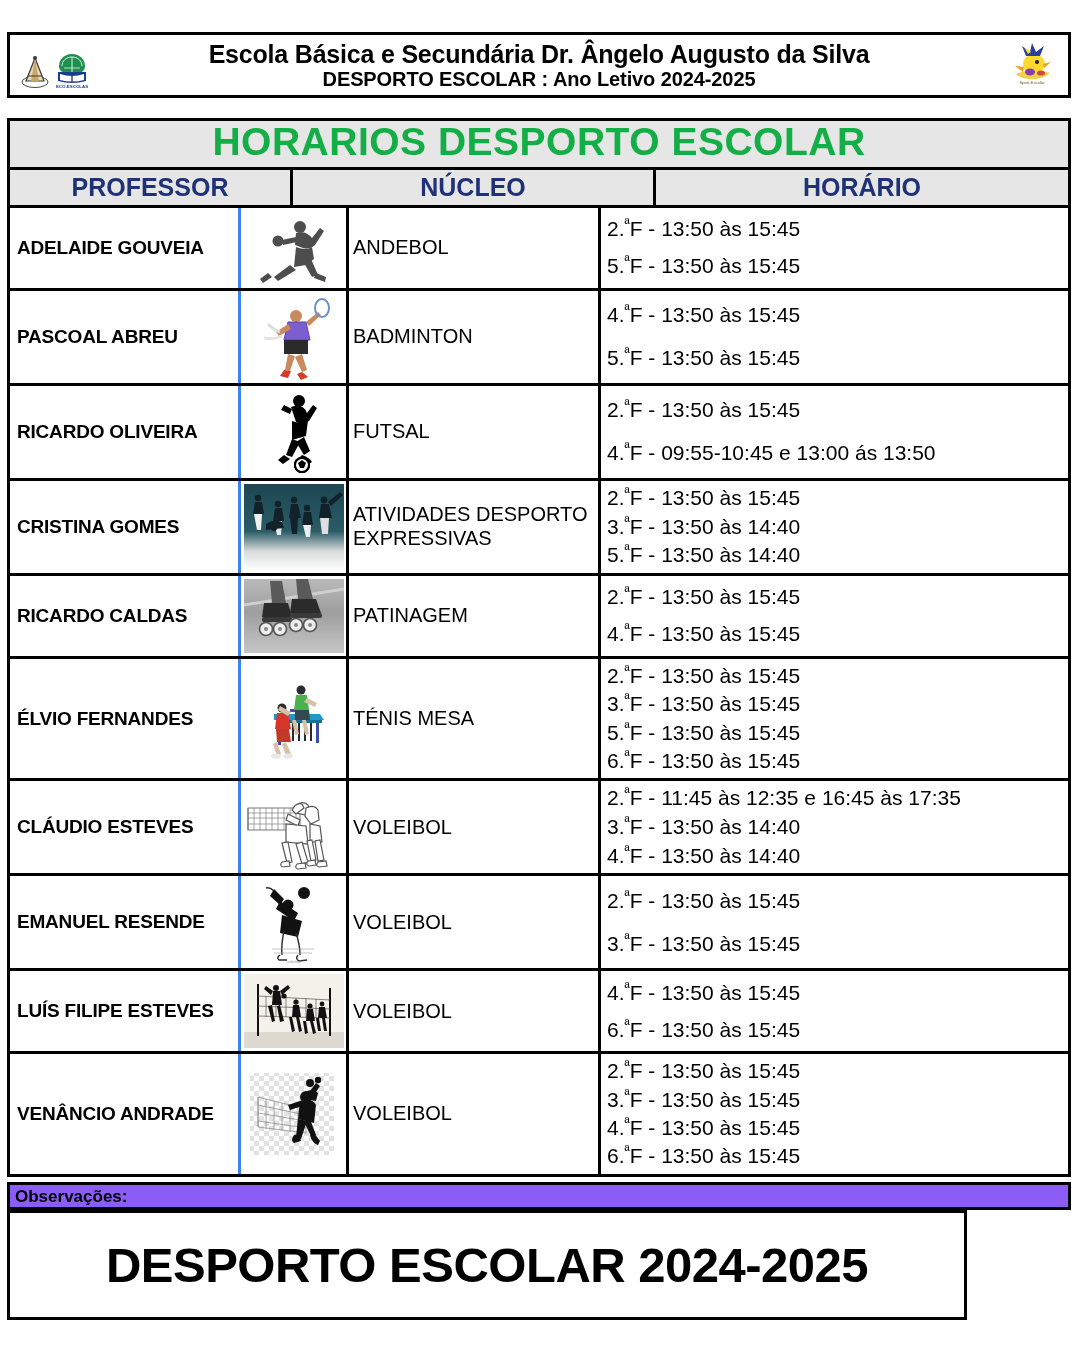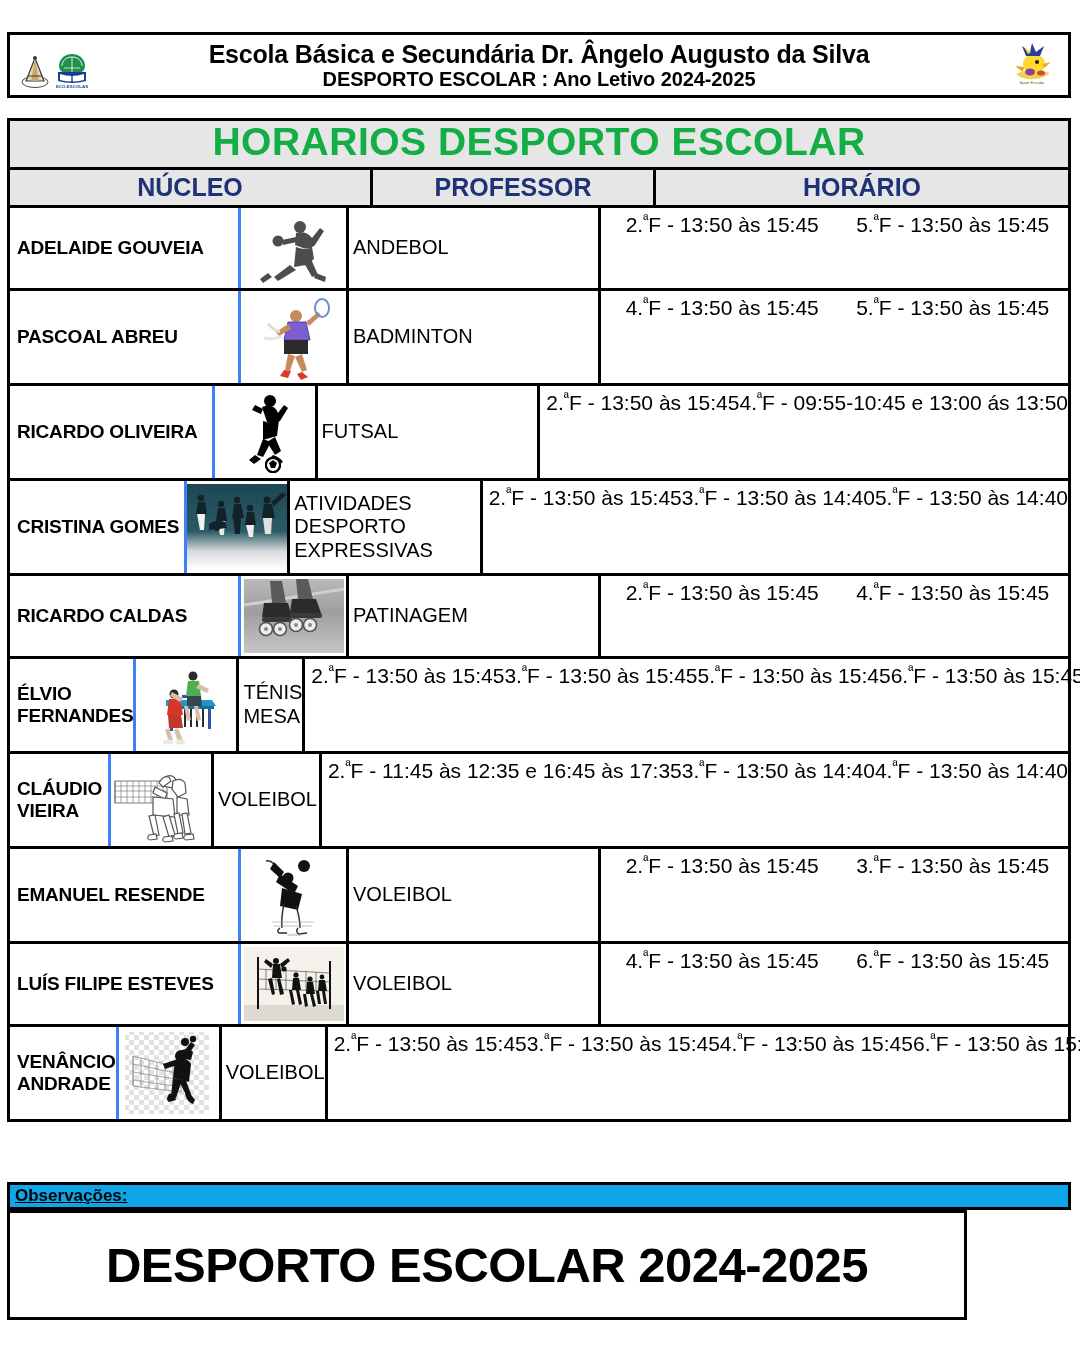--- a/index.html
+++ b/index.html
@@ -145,21 +145,21 @@
     align-items: center;
     padding-left: 4px;
     font-size: 20px;
     line-height: 1.18;
   }
   .cell-horario {
     flex: 1;
     box-sizing: border-box;
     padding: 3px 0 3px 6px;
     display: flex;
-    flex-direction: row;
+    flex-direction: column;
     justify-content: space-around;
   }
   .sched-line {
     font-size: 21px;
     line-height: 1.35;
     white-space: nowrap;
   }
   .sched-line sup {
     font-size: 0.66em;
     vertical-align: 0.5em;
@@ -176,25 +176,24 @@
 
   
   .obs-box {
     position: absolute;
     left: 7px;
     top: 1182px;
     width: 1064px;
     height: 28px;
     border: 3px solid #000;
     box-sizing: border-box;
-    background: #0ea5e9;
-    display: flex;
-    align-items: center;
+    background: #8b5cf6;
+    display: flex;
+    align-items: flex-end;
     padding-left: 5px;
-    text-decoration: underline;
   }
   .obs-label {
     font-size: 17px;
     font-weight: bold;
   }
   .bigfoot-box {
     position: absolute;
     left: 7px;
     top: 1210px;
     width: 960px;
@@ -268,22 +267,22 @@
     </span>
   </div>
 
   <div class="table-box">
 
     <div class="banner">
       <div class="banner-text">HORARIOS DESPORTO ESCOLAR</div>
     </div>
 
     <div class="col-head-row">
+      <div class="col-head ch-prof">PROFESSOR</div>
       <div class="col-head ch-nucleo">NÚCLEO</div>
-      <div class="col-head ch-prof">PROFESSOR</div>
       <div class="col-head ch-horario">HORÁRIO</div>
     </div>
 
     <div id="rows-container">
         <div class="row">
           <div class="cell-prof">ADELAIDE GOUVEIA</div>
           <div class="cell-icon">
             <svg class="icon-art" viewBox="0 0 100 74">
       <g fill="#4d4d4d">
         <circle cx="56" cy="16" r="6"></circle>
@@ -472,21 +471,21 @@
           </div>
           <div class="cell-nucleo">TÉNIS MESA</div>
           <div class="cell-horario">
             <div class="sched-line">2.<sup>ª</sup>F - 13:50 às 15:45</div>
             <div class="sched-line">3.<sup>ª</sup>F - 13:50 às 15:45</div>
             <div class="sched-line">5.<sup>ª</sup>F - 13:50 às 15:45</div>
             <div class="sched-line">6.<sup>ª</sup>F - 13:50 às 15:45</div>
           </div>
         </div>
         <div class="row">
-          <div class="cell-prof">CLÁUDIO VIEIRA</div>
+          <div class="cell-prof">CLÁUDIO ESTEVES</div>
           <div class="cell-icon">
             <svg class="icon-art tall" viewBox="0 0 100 86">
       <g stroke="#6b6b6b" fill="none" stroke-width="0.9">
         <rect x="4" y="24" width="52" height="22"></rect>
         <line x1="4" y1="24" x2="4" y2="46"></line>
         <g stroke-width="0.6">
           <line x1="10" y1="24" x2="10" y2="46"></line>
                   <line x1="16" y1="24" x2="16" y2="46"></line>
           <line x1="22" y1="24" x2="22" y2="46"></line>
                   <line x1="28" y1="24" x2="28" y2="46"></line>

